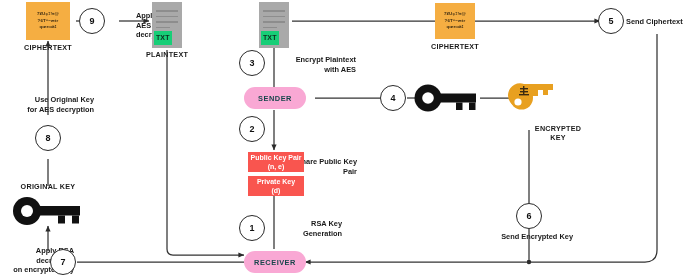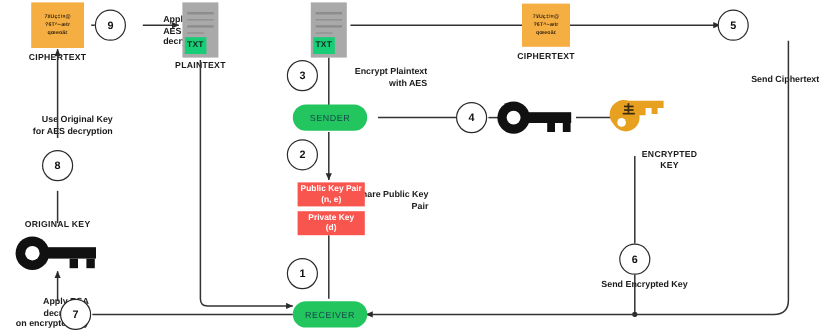--- a/index.html
+++ b/index.html
@@ -78,24 +78,24 @@
     width:60%;
     height:30%;
     background:#17CE77;
     display:flex;align-items:center;justify-content:center;
     font-size:7px;font-weight:bold;color:#0e2e1e;
     letter-spacing:.2px;
   }
   
   .pill{
     position:absolute;
-    background:#22c55e;
+    background:#f9a8d4;
     border-radius:11px;
     display:flex;align-items:center;justify-content:center;
-    font-size:7.4px;font-weight:normal;color:#17464b;
+    font-size:7.4px;font-weight:bold;color:#17464b;
     letter-spacing:.5px;
     z-index:5;
   }
   
   .redbox{
     position:absolute;
     background:#F9554F;
     display:flex;align-items:center;justify-content:center;
     text-align:center;
     font-size:7px;font-weight:bold;color:#ffffff;
@@ -228,20 +228,22 @@
 Pair</div>
 
   <div class="redbox" style="left:248px;top:152px;width:56px;height:20px;">Public Key Pair
 (n, e)</div>
   <div class="redbox" style="left:248px;top:176px;width:56px;height:20px;">Private Key
 (d)</div>
 
   <div class="stepcircle" style="left:239px;top:215px;">
     <span>1</span>
   </div>
+  <div class="steplbl" style="left:284px;top:219px;width:58px;">RSA Key
+Generation</div>
 
   <div class="pill" style="left:244px;top:251px;width:62px;height:22px;">RECEIVER</div>
 
   <div class="stepcircle" style="left:380px;top:85px;">
     <span>4</span>
   </div>
   <svg class="keyart" style="left:414px;top:83px;width:66px;height:30px;" viewBox="0 0 66 30">
     <g fill="#111111">
       <circle cx="14" cy="15" r="13.5"></circle>
       <circle cx="14" cy="15" r="5.8" fill="#ffffff"></circle>
@@ -271,20 +273,20 @@
   <div class="cipherbox" style="left:435px;top:3px;width:40px;height:36px;">
     <span>7¥Uç‡!¤@
 ?6T^~ætr
 qœeoä׆</span>
   </div>
   <div class="lbl" style="left:417px;top:42px;width:76px;">CIPHERTEXT</div>
 
   <div class="stepcircle" style="left:598px;top:8px;">
     <span>5</span>
   </div>
-  <div class="steplbl" style="left:626px;top:17px;width:58px;text-align:left;margin-top:44px;">Send Ciphertext</div>
+  <div class="steplbl" style="left:626px;top:17px;width:58px;text-align:left;">Send Ciphertext</div>
 
   <div class="stepcircle" style="left:516px;top:203px;">
     <span>6</span>
   </div>
   <div class="steplbl" style="left:487px;top:232px;width:86px;">Send Encrypted Key</div>
 
 </div>
 
 </body></html>

